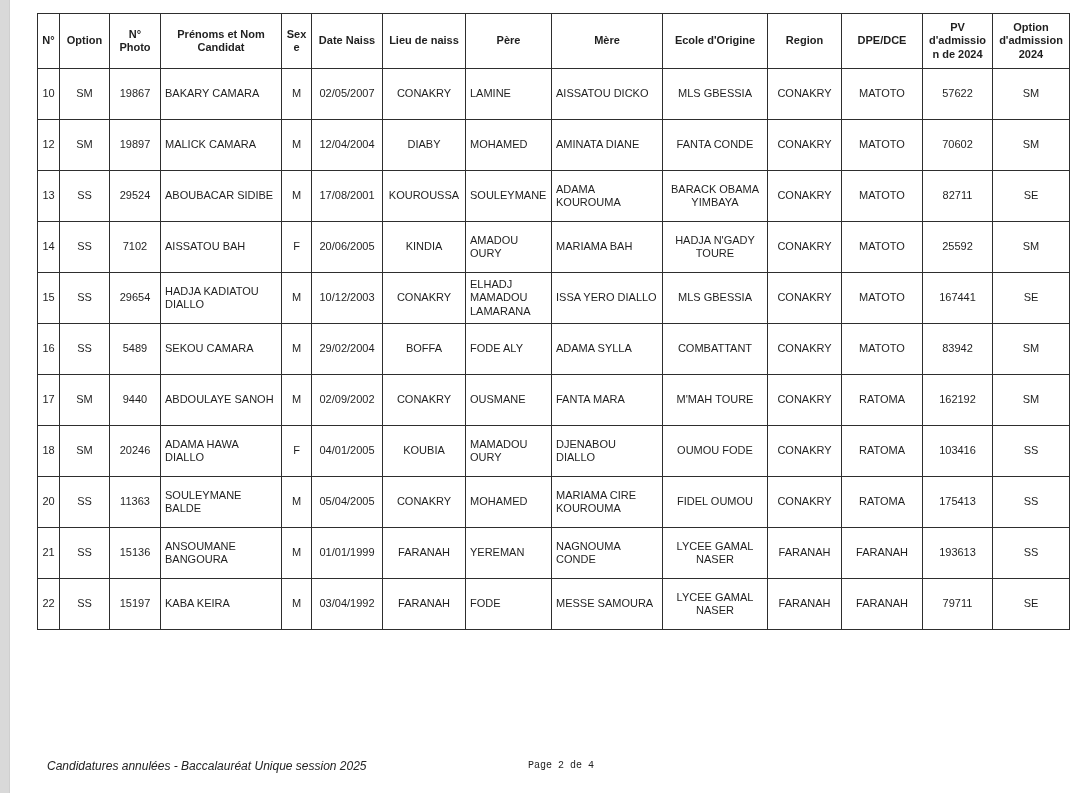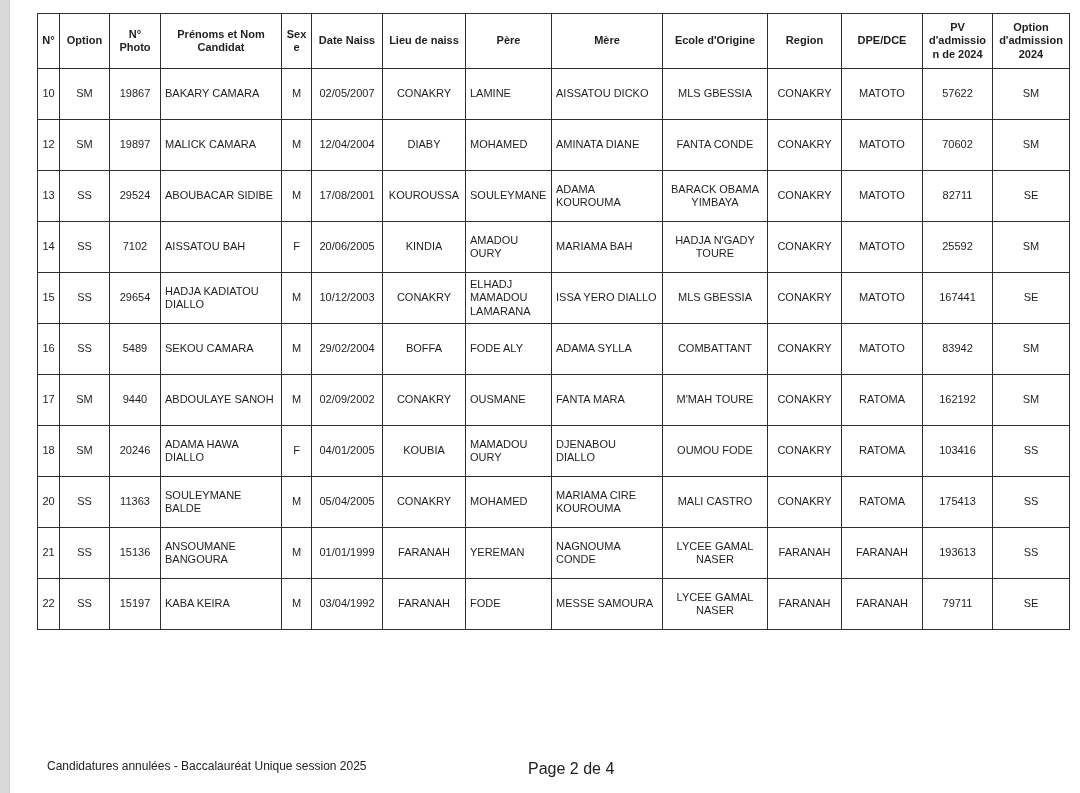--- a/index.html
+++ b/index.html
@@ -39,25 +39,25 @@
     font-size:11px;
   }
   
   table.cand td:nth-child(4),
   table.cand td:nth-child(8),
   table.cand td:nth-child(9){
     text-align:left;
   }
   .footer-left{
     position:absolute;left:47px;top:759px;
-    font-size:12px;color:#222;
+    font-size:12px;font-style:italic;color:#222;
   }
   .footer-right{
     position:absolute;left:528px;top:760px;
-    font-size:16px;color:#222;
+    font-size:10px;color:#222;font-family:Liberation Mono, monospace;
   }
 </style>
 </head>
 <body>
 
 <div class="page-edge"></div>
 
 <table class="cand">
   <colgroup>
     <col style="width:22px">
@@ -225,21 +225,21 @@
       <tr>
         <td>20</td>
         <td>SS</td>
         <td>11363</td>
         <td>SOULEYMANE BALDE</td>
         <td>M</td>
         <td>05/04/2005</td>
         <td>CONAKRY</td>
         <td>MOHAMED</td>
         <td>MARIAMA CIRE KOUROUMA</td>
-        <td>MALI CASTRO</td>
+        <td>FIDEL OUMOU</td>
         <td>CONAKRY</td>
         <td>RATOMA</td>
         <td>175413</td>
         <td>SS</td>
       </tr>
       <tr>
         <td>21</td>
         <td>SS</td>
         <td>15136</td>
         <td>ANSOUMANE BANGOURA</td>

